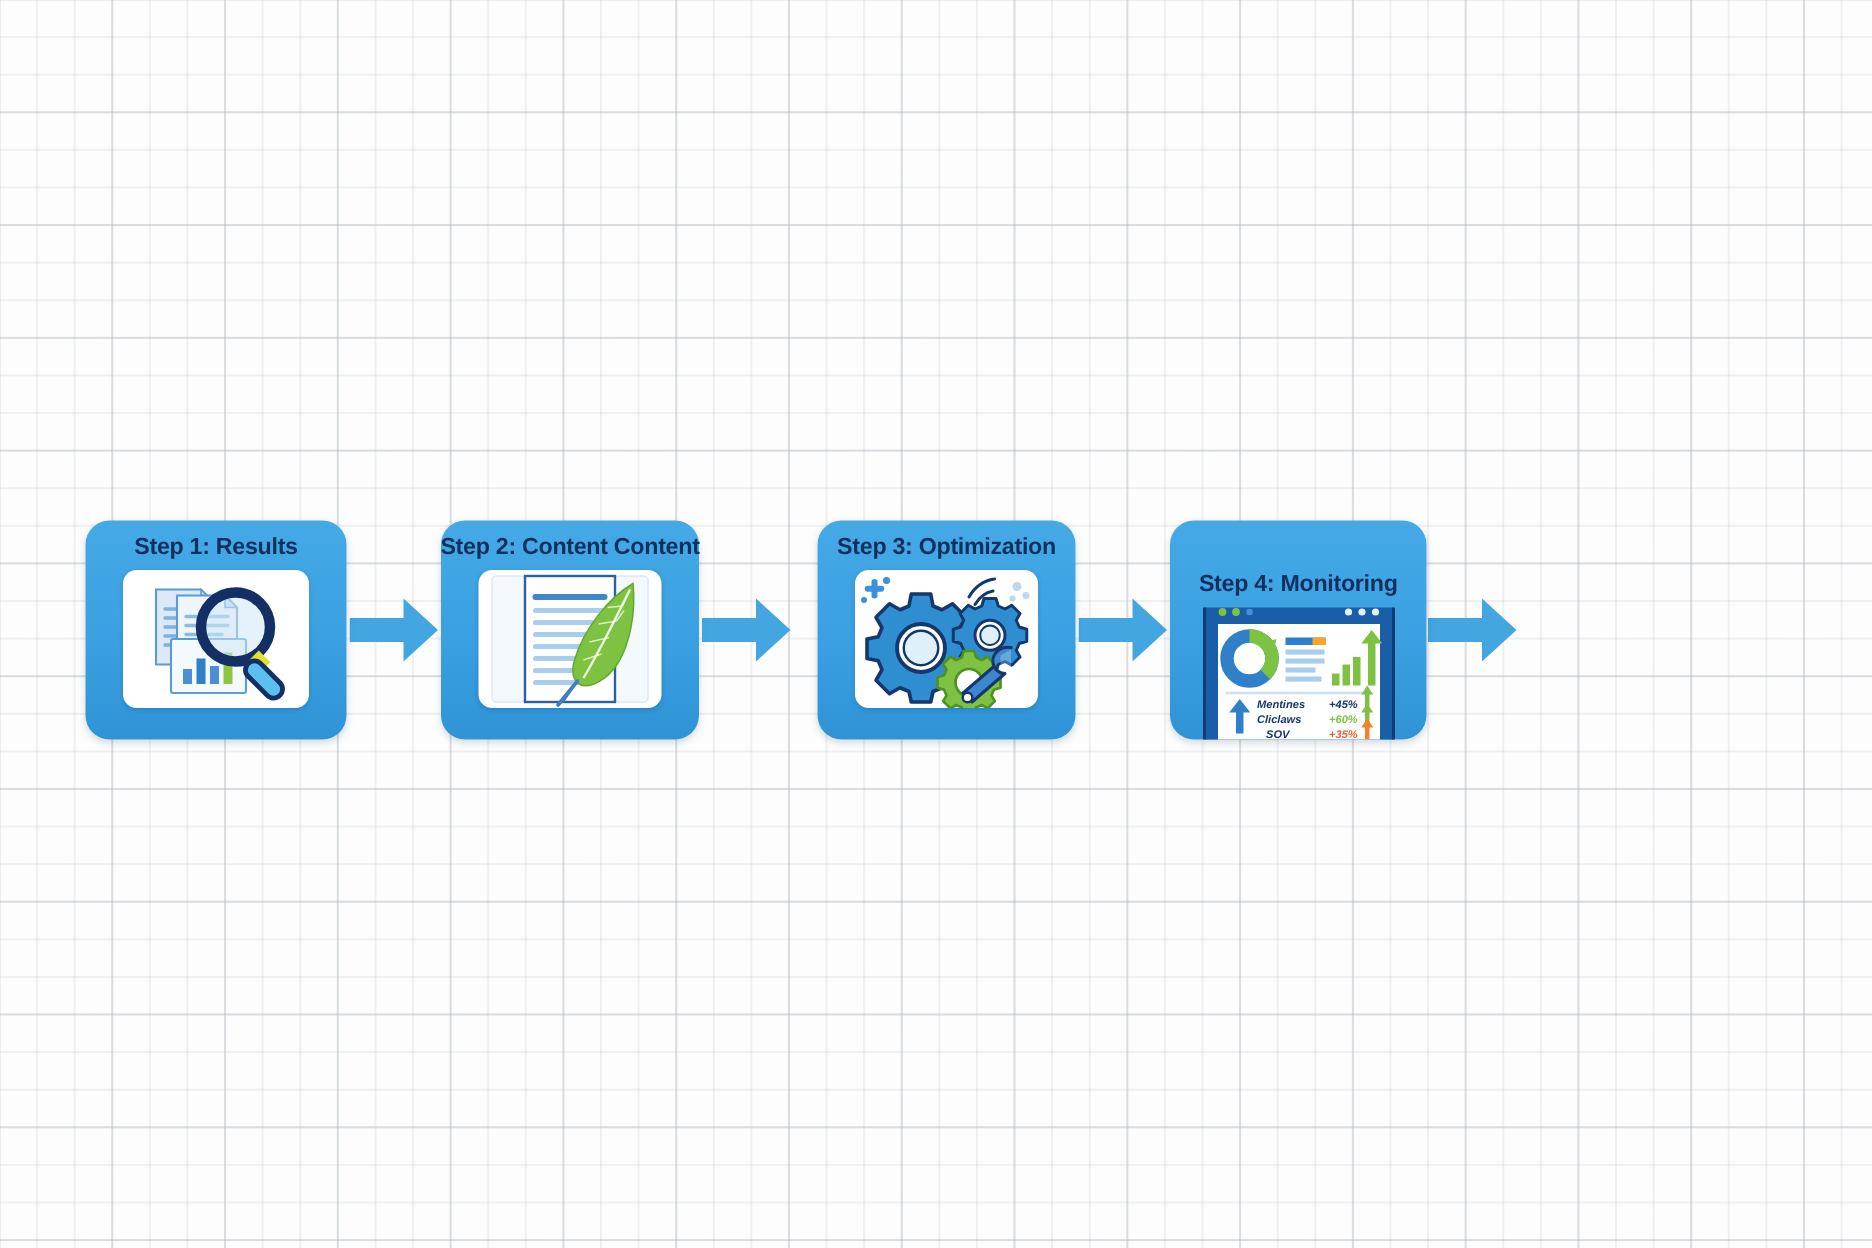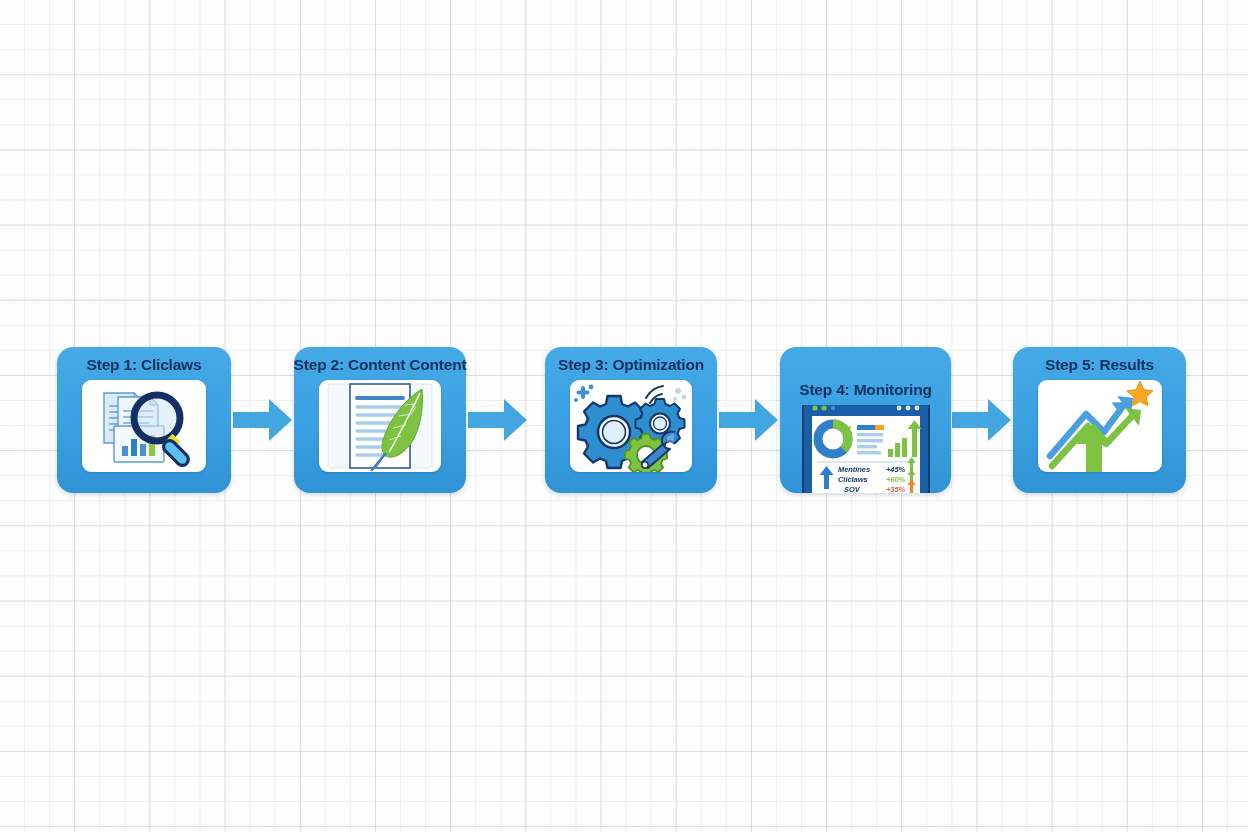--- a/index.html
+++ b/index.html
@@ -50,21 +50,21 @@
   .spacer{flex:0 0 auto;}
 </style>
 </head>
 <body>
 
 <div id="flow">
 
   <div class="spacer" style="width:57px"></div>
 
   <div class="card" style="width:174px;background:linear-gradient(180deg,#45a9e6 0%,#3aa0e1 55%,#2f93d6 100%);">
-    <div class="card-title" style="color:#10305f;">Step 1: Cliclaws</div>
+    <div class="card-title" style="color:#10305f;">Step 1: Results</div>
     <div class="icon-frame" style="width:124px;height:92px;">
       <svg width="124" height="92" viewBox="0 0 124 92">
 
         <g>
           <path d="M22 13 L52 13 L60 21 L60 63 L22 63 Z" fill="#dceaf7" stroke="#5b9bd5" stroke-width="1.4"></path>
           <path d="M52 13 L60 21 L52 21 Z" fill="#b9d6ee" stroke="#5b9bd5" stroke-width="1"></path>
           <g stroke="#7eb2de" stroke-width="2.2" stroke-linecap="round">
             <line x1="28" y1="26" x2="54" y2="26"></line>
             <line x1="28" y1="32" x2="54" y2="32"></line>
             <line x1="28" y1="38" x2="50" y2="38"></line>
@@ -277,34 +277,14 @@
       </svg>
     </div>
   </div>
 
   <div class="arrow" style="width:62px">
     <svg width="60" height="50" viewBox="0 0 60 50">
       <path d="M0 17 L36 17 L36 4 L59 25 L36 46 L36 33 L0 33 Z" fill="#44a6e0"></path>
     </svg>
   </div>
 
-  <div class="card" style="width:173px;background:linear-gradient(180deg,#45a9e6 0%,#3aa0e1 55%,#2f93d6 100%);">
-    <div class="card-title" style="color:#10305f;">Step 5: Results</div>
-    <div class="icon-frame" style="width:124px;height:92px;">
-      <svg width="124" height="92" viewBox="0 0 124 92">
-
-        <path d="M12 76 L48 34 L66 52 L88 22" fill="none" stroke="#4a9fe0" stroke-width="6.5" stroke-linecap="round" stroke-linejoin="round"></path>
-        <path d="M88 22 L74 26 L86 36 Z" fill="#4a9fe0" transform="rotate(14 88 22)"></path>
-        <path d="M79 16 L95 18 L93 34 Z" fill="#4a9fe0"></path>
-
-        <path d="M14 86 L50 46 L68 64 L96 34" fill="none" stroke="#7ec242" stroke-width="6.5" stroke-linecap="round" stroke-linejoin="round"></path>
-        <path d="M87 28 L103 30 L101 46 Z" fill="#7ec242"></path>
-
-        <path d="M48 92 L48 64 L38 64 L56 43 L74 64 L64 64 L64 92 Z" fill="#7ec242"></path>
-
-        <g transform="translate(102,14)">
-          <path d="M0,-13 L3.9,-4.3 L13,-3.2 L6.2,3.1 L8,12 L0,7.6 L-8,12 L-6.2,3.1 L-13,-3.2 L-3.9,-4.3 Z" fill="#f5a623" stroke="#e89412" stroke-width="1"></path>
-        </g>
-      </svg>
-    </div>
-  </div>
 
 </div>
 
 </body></html>

